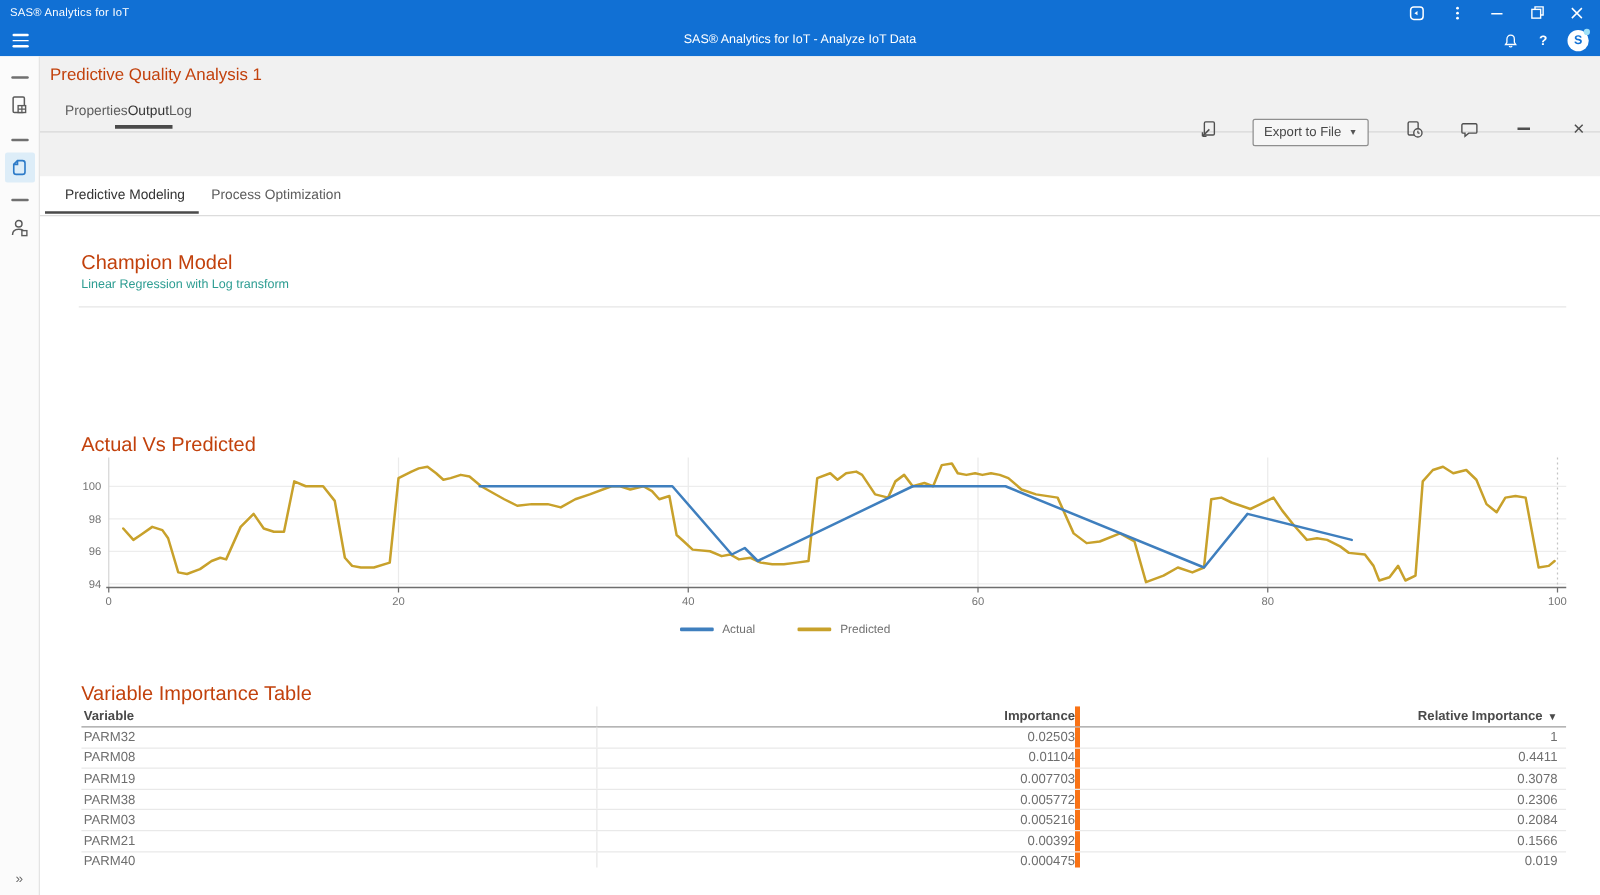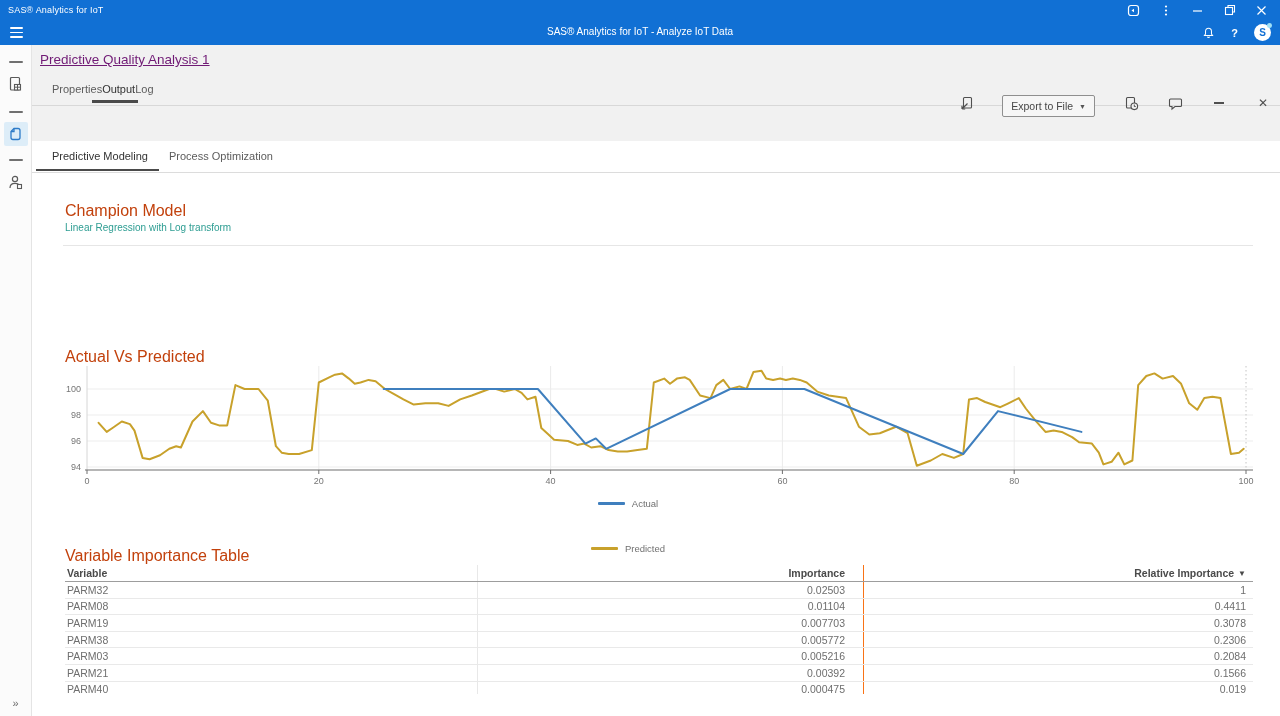--- a/index.html
+++ b/index.html
@@ -26,21 +26,21 @@
   
   .app-body { display:flex; height:671px; }
   .sidebar { width:32px; background:#fbfbfb; border-right:1px solid #e4e4e4; position:relative; display:flex; flex-direction:column; align-items:center; }
   .side-divider { width:14px; height:2px; background:#707070; border-radius:1px; }
   .d1 { margin-top:16px; } .d2 { margin-top:15px; } .d3 { margin-top:13px; }
   .side-icon { width:24px; height:24px; display:flex; align-items:center; justify-content:center; margin-top:9px; border-radius:2px; }
   .side-icon.selected { background:#ddedf8; }
   .side-expand { position:absolute; bottom:7px; left:0; right:0; text-align:center; font-size:11px; color:#6b6b6b; cursor:pointer; }
 
   .main { flex:1; position:relative; background:#f1f1f1; }
-  .page-title { position:absolute; left:8px; top:7px; font-size:13.5px; color:#701a75;text-decoration:underline; }
+  .page-title { position:absolute; left:8px; top:7px; font-size:13.5px; color:#c2410c; }
 
   .tabs { position:absolute; left:20px; top:38px; display:flex; font-size:11px; color:#5c5c5c; }
   .tab { position:relative; cursor:pointer; padding-bottom:8px; }
   .tab.active { color:#333; }
   .tab.active::after { content:''; position:absolute; left:-10px; right:-3px; bottom:0; height:3px; background:#4a4a4a; }
   .tabs-divider { position:absolute; top:60px; left:0; right:0; height:1px; background:#d8d8d8; }
 
   .panel-toolbar { position:absolute; top:50px; right:9px; height:30px; display:flex; align-items:flex-start; gap:28px; }
   .pt-icon { width:16px; height:16px; display:flex; align-items:center; justify-content:center; cursor:pointer; }
   .export-btn { height:22px; border:1px solid #8f8f8f; border-radius:2px; background:#f6f6f6; color:#474747; font-size:10.5px; padding:0 8px; display:flex; align-items:center; gap:6px; cursor:pointer; }
@@ -57,31 +57,31 @@
   .subtabs-divider { position:absolute; top:31px; left:0; right:0; height:1px; background:#dcdcdc; }
 
   .sec-label { position:absolute; left:33px; font-size:16px; color:#c2410c; }
   .champion-label { top:61px; }
   .champion-value { position:absolute; left:33px; top:81px; font-size:10px; color:#2d9d92; }
   .champion-rule { position:absolute; left:31px; top:104px; width:1190px; height:1px; background:#e6e6e6; }
 
   .chart-title { top:207px; }
   .chart-wrap { position:absolute; left:23px; top:221px; width:1200px; height:130px; }
   .chart-wrap svg text { font-family:"Liberation Sans", sans-serif; font-size:9px; fill:#757575; }
-  .legend { position:absolute; top:357px; left:0; right:56px; display:flex; justify-content:center; align-items:center; gap:34px; font-size:9.5px; color:#707070;flex-direction:column; }
+  .legend { position:absolute; top:357px; left:0; right:56px; display:flex; justify-content:center; align-items:center; gap:34px; font-size:9.5px; color:#707070; }
   .legend-item { display:flex; align-items:center; gap:7px; }
   .swatch { width:27px; height:3px; border-radius:1px; }
 
   .table-title { top:406px; }
   .vtable { position:absolute; left:33px; top:424px; width:1188px; height:129px; overflow:hidden; font-size:10.5px; color:#6e6e6e; }
   .thead { display:flex; height:17px; align-items:center; border-bottom:1px solid #9d9d9d; color:#4a4a4a; font-weight:bold; }
   .trow { display:flex; height:16.6px; align-items:center; border-bottom:1px solid #e9e9e9; }
   .tcell { height:100%; display:flex; align-items:center; }
   .c1 { width:413px; padding-left:2px; border-right:1px solid #e8e8e8; }
-  .c2 { width:386px; justify-content:flex-end; padding-right:18px; border-right:1px solid #f97316; }
+  .c2 { width:386px; justify-content:flex-end; border-right:4px solid #f97316; }
   .c3 { flex:1; justify-content:flex-end; padding-right:7px; }
   .sorticon { font-size:8px; margin-left:4px; color:#4a4a4a; }
 </style>
 </head>
 <body>
 
 <div class="app">
 
   <div class="titlebar">
     <span class="titlebar-text">SAS® Analytics for IoT</span>

